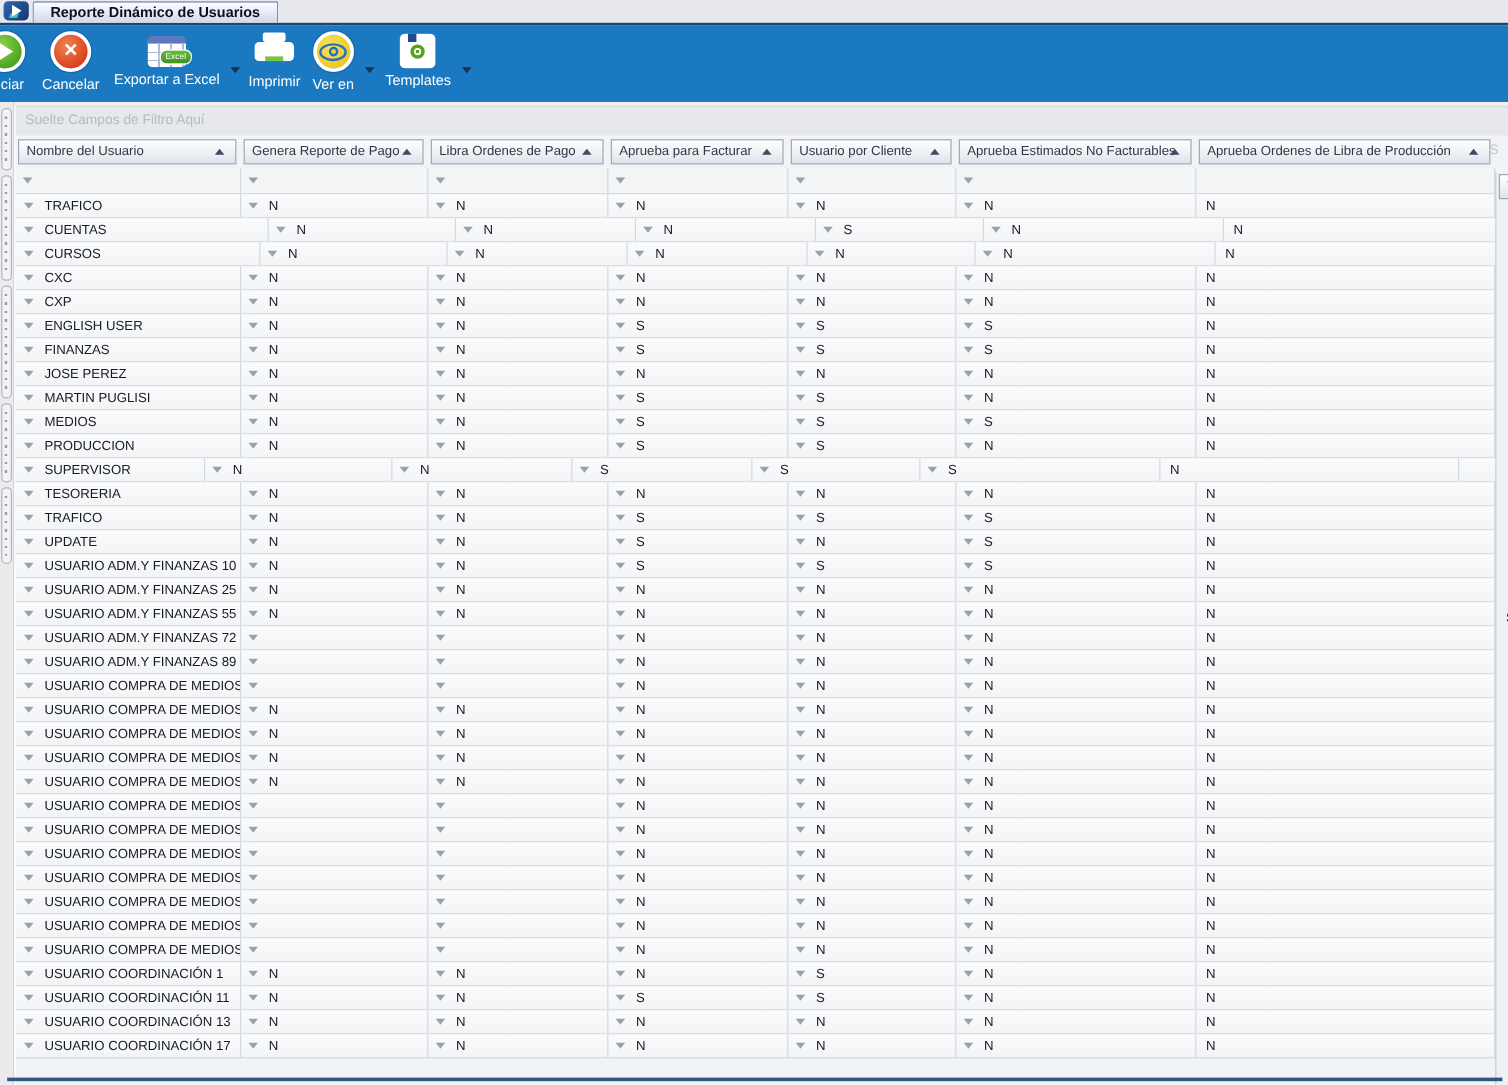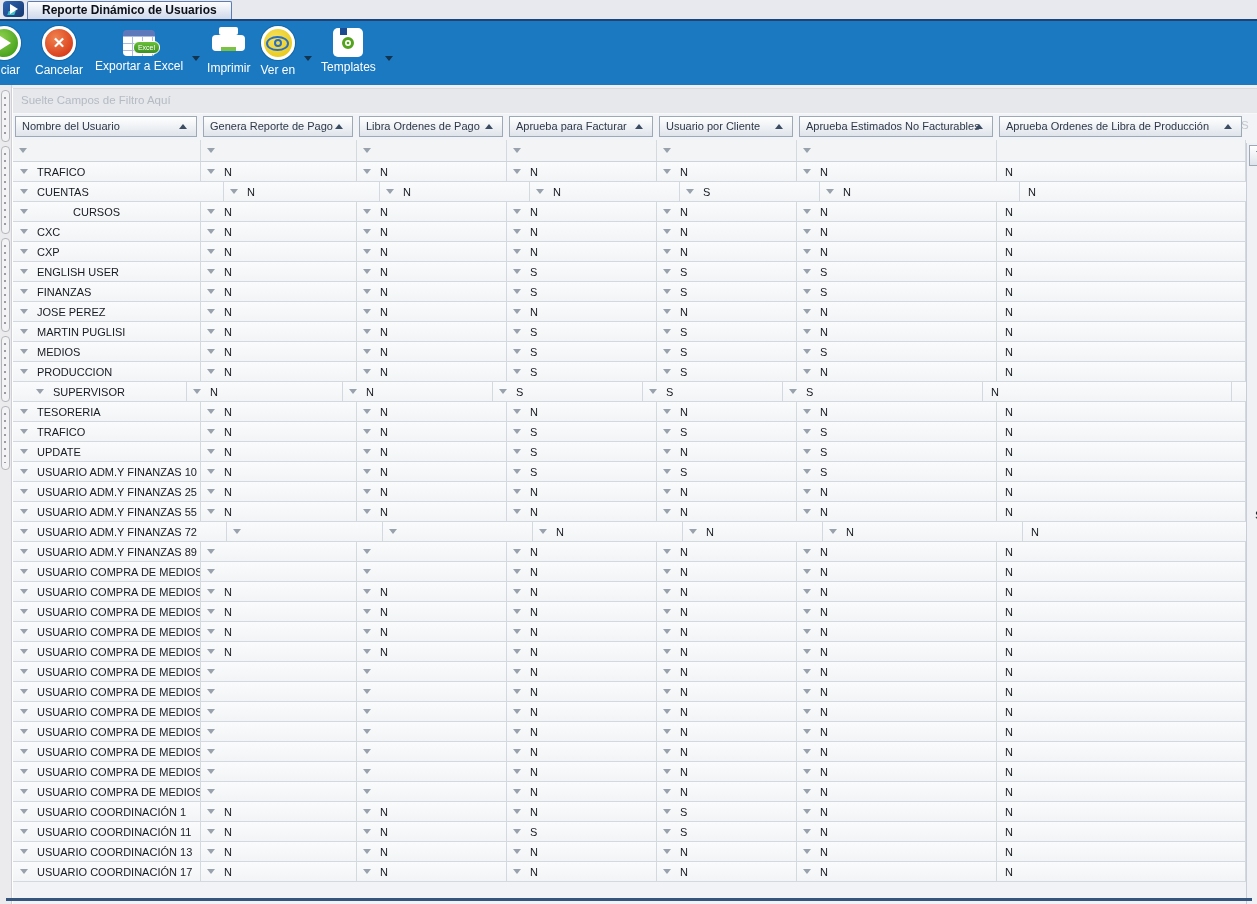--- a/index.html
+++ b/index.html
@@ -231,21 +231,21 @@
         </div>
         <div class="cell val" style="width: 200px;">
           <span class="tri"></span>
           <span class="txt">N</span>
         </div>
         <div class="cell plain" style="width: 249px;">
           <span class="txt">N</span>
         </div>
       </div>
       <div class="row">
-        <div class="cell name" style="width: 188px; gap: 36px;">
+        <div class="cell name" style="width: 204px;">
           <span class="tri"></span>
           <span class="txt">CURSOS</span>
         </div>
         <div class="cell val" style="width: 156px;">
           <span class="tri"></span>
           <span class="txt">N</span>
         </div>
         <div class="cell val" style="width: 150px;">
           <span class="tri"></span>
           <span class="txt">N</span>
@@ -492,21 +492,21 @@
         </div>
         <div class="cell val" style="width: 200px;">
           <span class="tri"></span>
           <span class="txt">N</span>
         </div>
         <div class="cell plain" style="width: 249px;">
           <span class="txt">N</span>
         </div>
       </div>
       <div class="row">
-        <div class="cell name" style="width: 158px; margin-left: 16px;">
+        <div class="cell name" style="width: 158px;">
           <span class="tri"></span>
           <span class="txt">SUPERVISOR</span>
         </div>
         <div class="cell val" style="width: 156px;">
           <span class="tri"></span>
           <span class="txt">N</span>
         </div>
         <div class="cell val" style="width: 150px;">
           <span class="tri"></span>
           <span class="txt">N</span>
@@ -695,21 +695,21 @@
         </div>
         <div class="cell val" style="width: 200px;">
           <span class="tri"></span>
           <span class="txt">N</span>
         </div>
         <div class="cell plain" style="width: 249px;">
           <span class="txt">N</span>
         </div>
       </div>
       <div class="row">
-        <div class="cell name" style="width: 214px;">
+        <div class="cell name" style="width: 188px;">
           <span class="tri"></span>
           <span class="txt">USUARIO ADM.Y FINANZAS 72</span>
         </div>
         <div class="cell val" style="width: 156px;">
           <span class="tri"></span>
           <span class="txt"></span>
         </div>
         <div class="cell val" style="width: 150px;">
           <span class="tri"></span>
           <span class="txt"></span>

